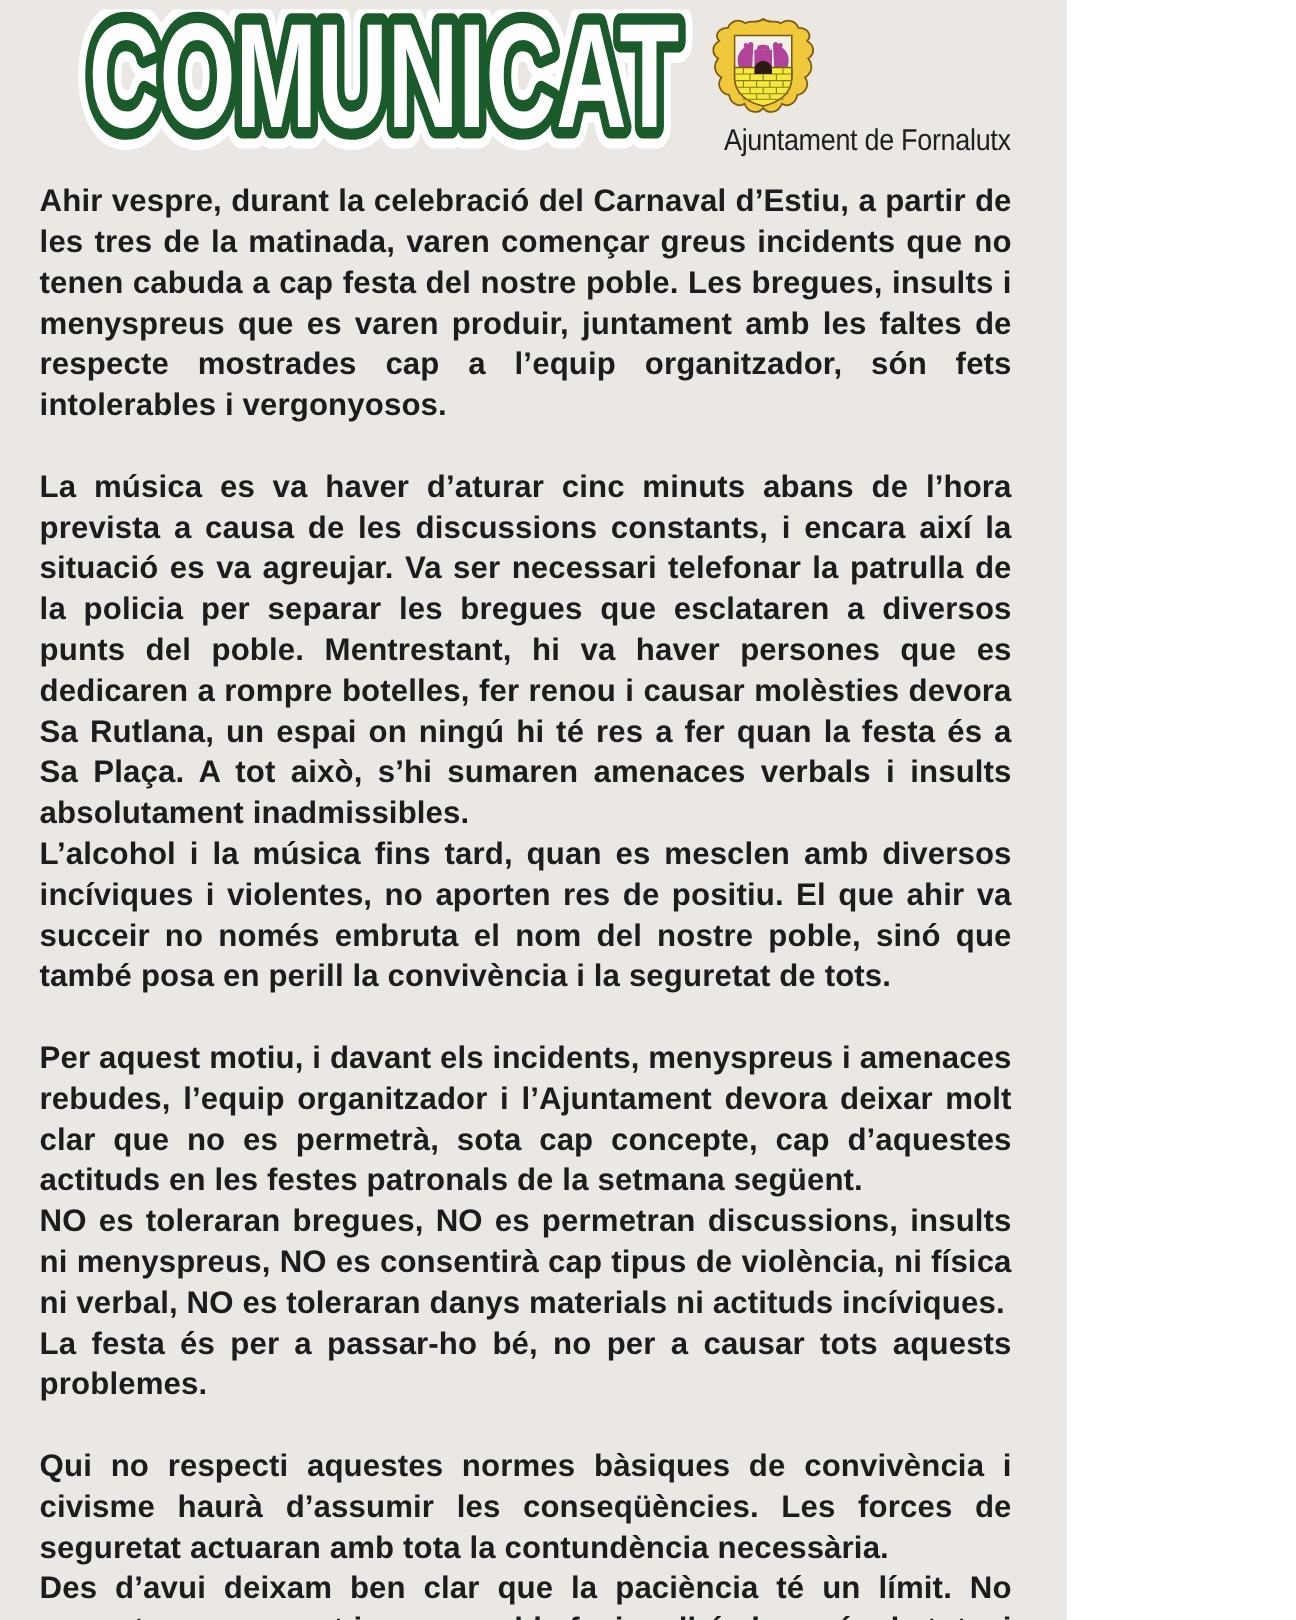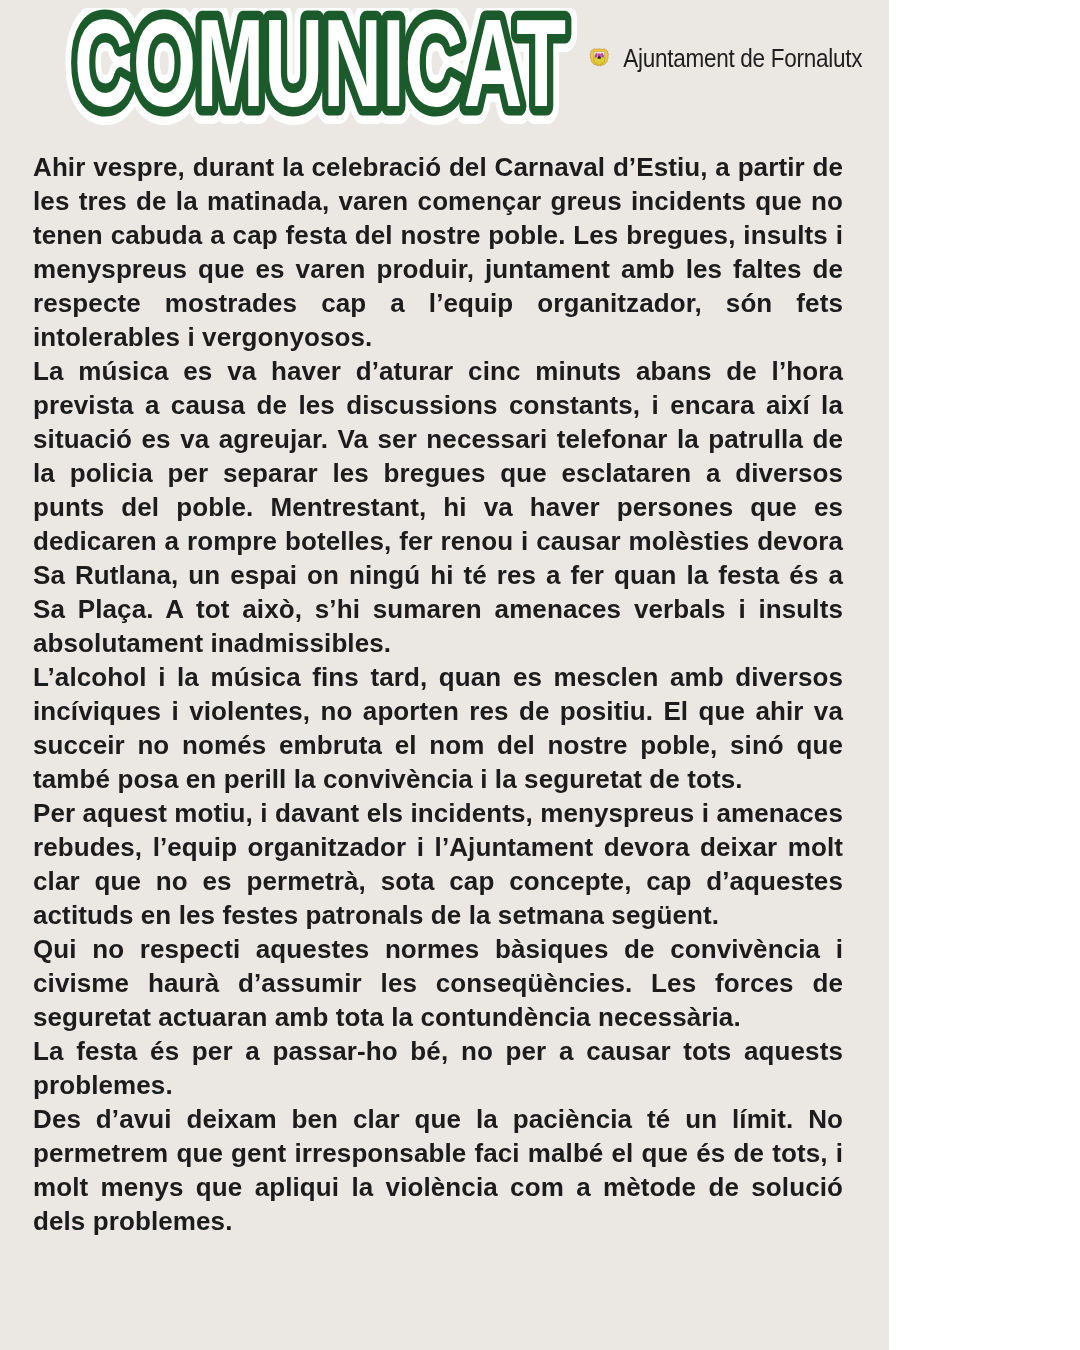--- a/index.html
+++ b/index.html
@@ -22,22 +22,21 @@
   .title-svg text {
     font-family: "Liberation Sans", sans-serif;
     font-weight: bold;
     stroke-linejoin: round;
   }
   .t-back  { fill: #FFFFFF; stroke: #FFFFFF; stroke-width: 36px; paint-order: stroke; }
   .t-front { fill: #FFFFFF; stroke: #1B5B2B; stroke-width: 19px; paint-order: stroke; }
   .brand {
     width: 286px;
     display: flex;
-    flex-direction: row;
-    align-items: center;
+    flex-direction: column;
     padding-top: 6px;
   }
   .crest { width: 94px; height: 88px; display: block; }
   .brand-name {
     margin-top: 1px;
     font-size: 25px;
     font-weight: 400;
     color: #1E1E1E;
     white-space: nowrap;
     transform: scaleX(0.9);
@@ -48,21 +47,21 @@
     padding: 10px 46px 0 33px;
     color: #1C1C1C;
     font-size: 26px;
     font-weight: bold;
     line-height: 34px;
     text-align: justify;
     letter-spacing: 0.1px;
     hyphens: none;
   }
   .content p { margin: 0; }
-  .content p.gap { }
+  .content p.gap { margin-top: 34px; }
 </style>
 </head>
 <body>
 
 <div class="page">
 
   <header class="header">
     <div>
       <svg class="title-svg" viewBox="0 0 520 120" aria-hidden="true">
         <text class="t-back" x="14" y="98" font-size="124" textLength="492" lengthAdjust="spacingAndGlyphs">COMUNICAT</text>
@@ -94,18 +93,19 @@
       </svg>
       <div class="brand-name">Ajuntament de Fornalutx</div>
     </div>
   </header>
 
   <main class="content">
     <p class="para">Ahir vespre, durant la celebració del Carnaval d’Estiu, a partir de les tres de la matinada, varen començar greus incidents que no tenen cabuda a cap festa del nostre poble. Les bregues, insults i menyspreus que es varen produir, juntament amb les faltes de respecte mostrades cap a l’equip organitzador, són fets intolerables i vergonyosos.</p>
     <p class="para gap">La música es va haver d’aturar cinc minuts abans de l’hora prevista a causa de les discussions constants, i encara així la situació es va agreujar. Va ser necessari telefonar la patrulla de la policia per separar les bregues que esclataren a diversos punts del poble. Mentrestant, hi va haver persones que es dedicaren a rompre botelles, fer renou i causar molèsties devora Sa Rutlana, un espai on ningú hi té res a fer quan la festa és a Sa Plaça. A tot això, s’hi sumaren amenaces verbals i insults absolutament inadmissibles.</p>
     <p class="para">L’alcohol i la música fins tard, quan es mesclen amb diversos incíviques i violentes, no aporten res de positiu. El que ahir va succeir no només embruta el nom del nostre poble, sinó que també posa en perill la convivència i la seguretat de tots.</p>
     <p class="para gap">Per aquest motiu, i davant els incidents, menyspreus i amenaces rebudes, l’equip organitzador i l’Ajuntament devora deixar molt clar que no es permetrà, sota cap concepte, cap d’aquestes actituds en les festes patronals de la setmana següent.</p>
+    <p class="para">NO es toleraran bregues, NO es permetran discussions, insults ni menyspreus, NO es consentirà cap tipus de violència, ni física ni verbal, NO es toleraran danys materials ni actituds incíviques.</p>
+    <p class="para">La festa és per a passar-ho bé, no per a causar tots aquests problemes.</p>
     <p class="para gap">Qui no respecti aquestes normes bàsiques de convivència i civisme haurà d’assumir les conseqüències. Les forces de seguretat actuaran amb tota la contundència necessària.</p>
-    <p class="para">La festa és per a passar-ho bé, no per a causar tots aquests problemes.</p>
     <p class="para">Des d’avui deixam ben clar que la paciència té un límit. No permetrem que gent irresponsable faci malbé el que és de tots, i molt menys que apliqui la violència com a mètode de solució dels problemes.</p>
   </main>
 
 </div>
 
 </body></html>

